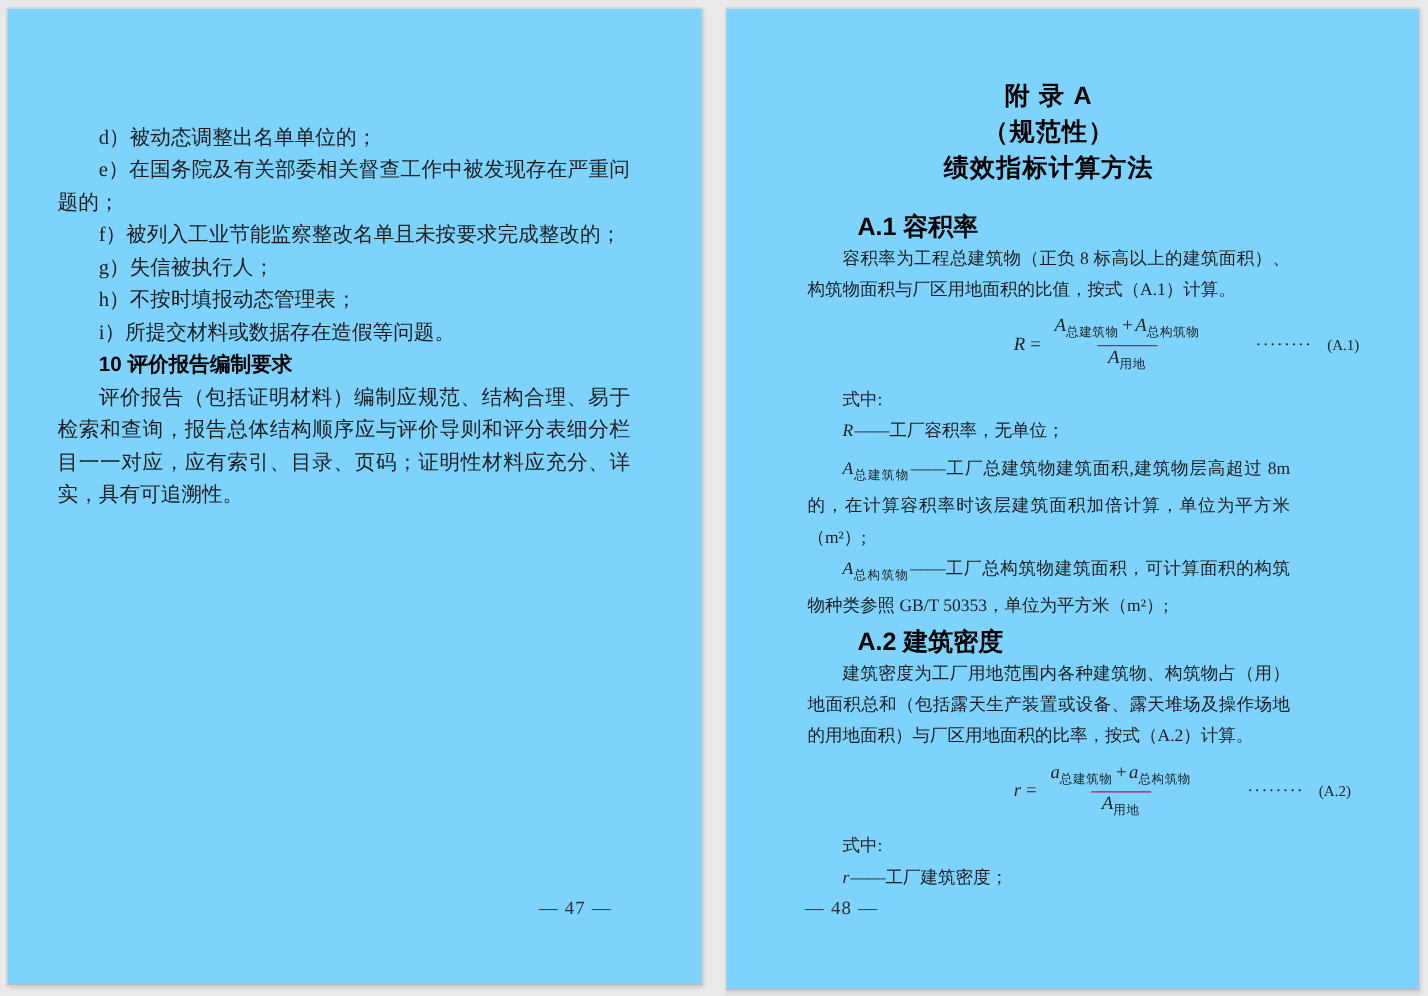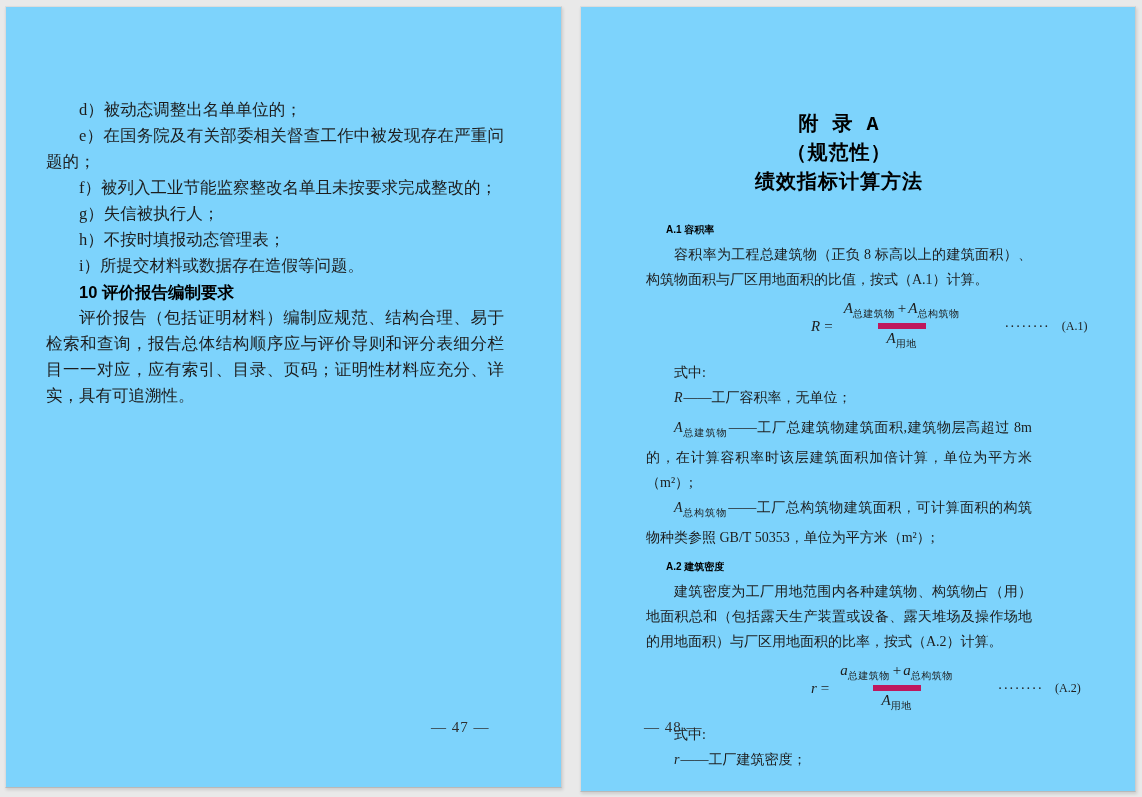--- a/index.html
+++ b/index.html
@@ -43,34 +43,34 @@
   
   .content-right {
     margin: 0 103px 0 65px;
     font-size: 14px;
     line-height: 25px;
     text-align: justify;
   }
   .content-right p { margin: 0; text-indent: 2em; }
 
   .appendix-title {
-    padding-top: 103px;
+    padding-top: 56px;
     text-align: center;
-    font-family: Liberation Mono, monospace;
+    font-family: Liberation Sans, sans-serif;
     font-weight: bold;
     font-size: 20px;
     line-height: 29px;
     color: #000;
     letter-spacing: 1px;
   }
   .sec-heading {
     margin-top: 20px !important;
     font-family: "Liberation Sans", "DejaVu Sans", sans-serif;
     font-weight: bold;
-    font-size: 10px;
+    font-size: 20px;
     color: #000;
   }
   .sec-heading.tight { margin-top: 4px !important; }
 
   .var-i { font-style: italic; font-family: "Liberation Serif", "DejaVu Serif", serif; }
   .dsub  {
     font-size: 10px;
     vertical-align: -4px;
     letter-spacing: 0.5px;
     margin-right: 1px;
@@ -85,21 +85,21 @@
     font-size: 15px;
     white-space: nowrap;
   }
   .f-eq { margin: 0 3px 0 4px; }
   .frac { display: inline-flex; flex-direction: column; align-items: center; }
   .frac .num, .frac .den {
     padding: 0 8px;
     line-height: 19px;
     text-align: center;
   }
-  .frac .den { border-top: 6px solid #be185d; }
+  .frac .den { border-top: 1px solid #be185d; }
   .frac .plus { margin: 0 2px; }
   .dots { margin-left: 36px; font-size: 14px; letter-spacing: 1px; color: #222; }
   .f-label { margin-left: 12px; font-size: 12px; }
 
   .pagenum {
     position: absolute;
     top: 712px;
     font-size: 15px;
     color: #2e2e2e;
     letter-spacing: 1px;

